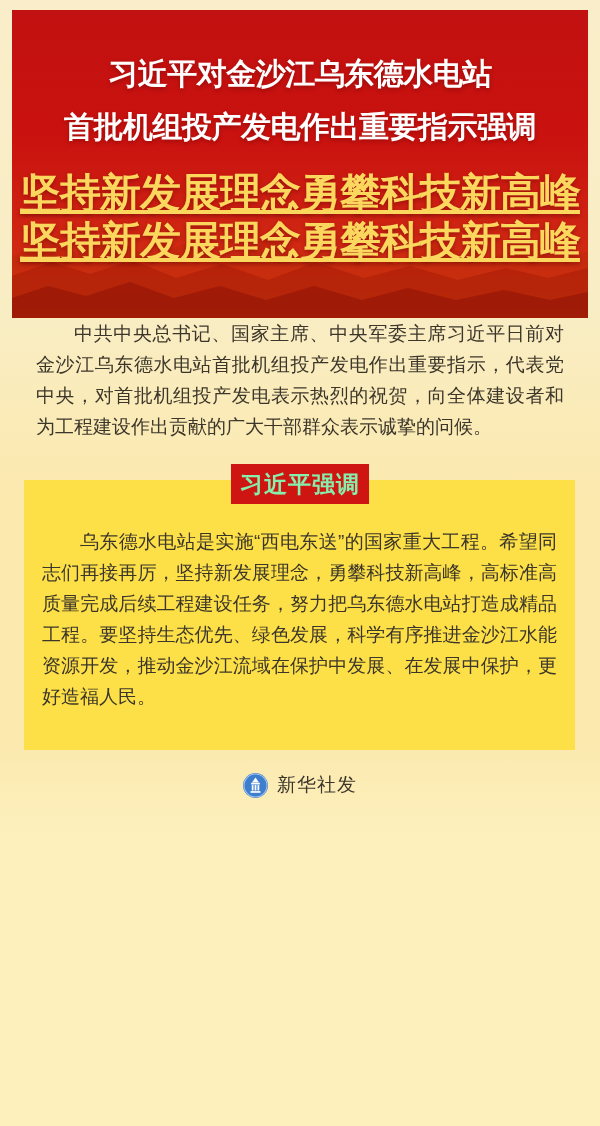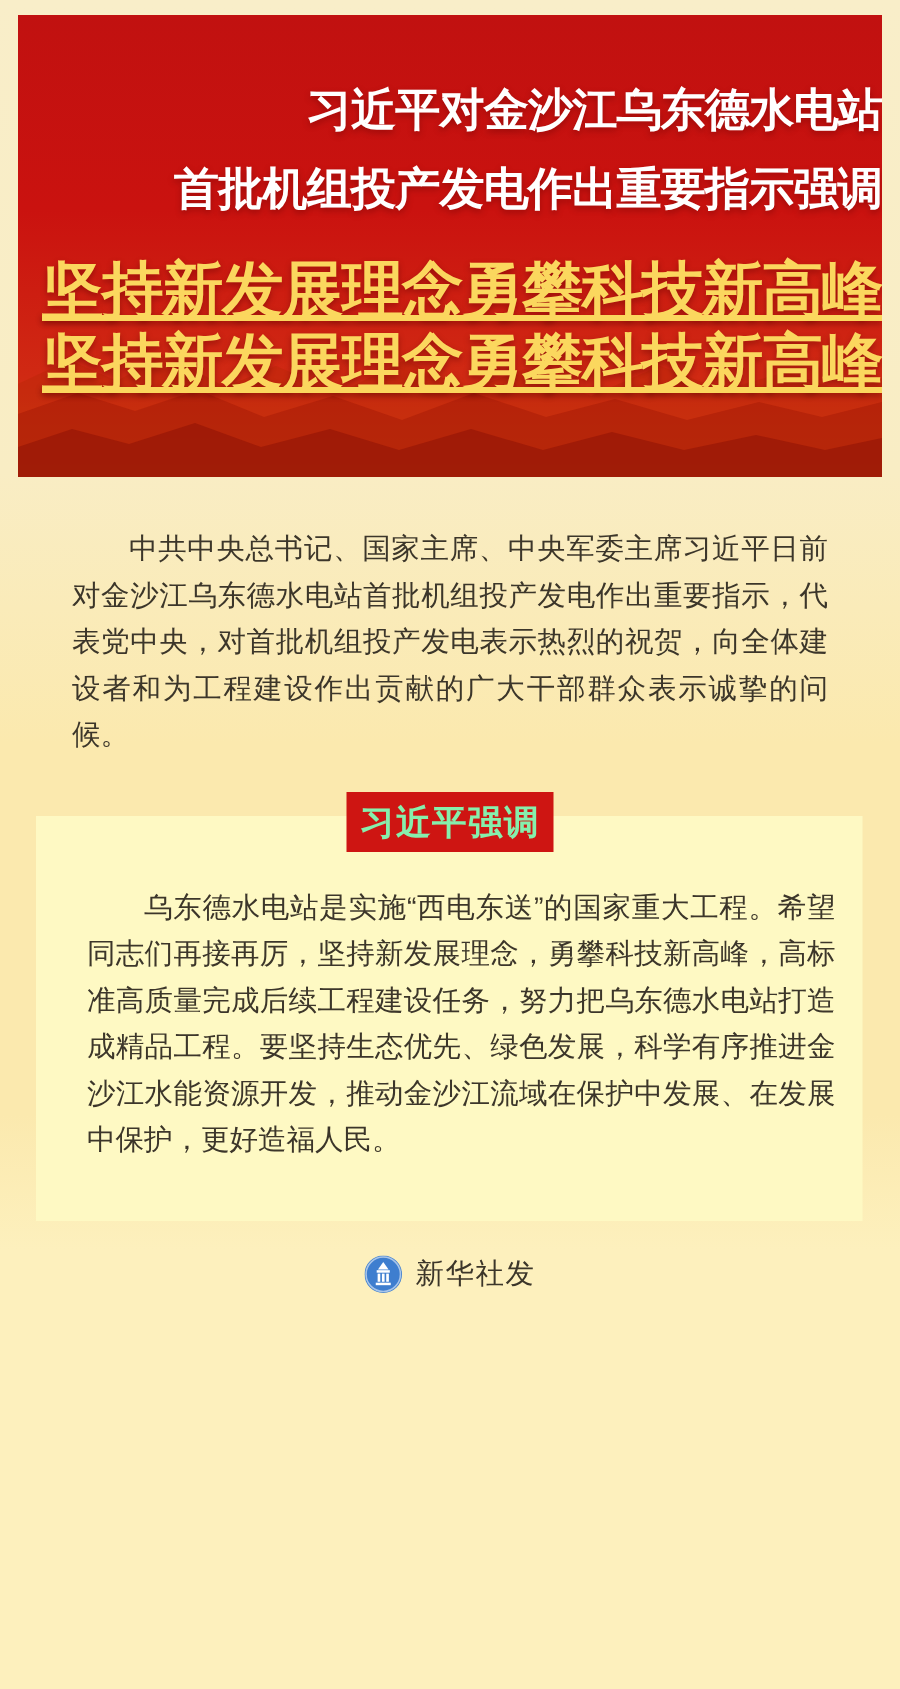--- a/index.html
+++ b/index.html
@@ -17,21 +17,21 @@
   
   .header {
     position: relative;
     margin: 10px 12px 0 12px;
     height: 308px;
     background: linear-gradient(180deg, #c11110 0%, #ca120f 42%, #d02913 78%, #d64512 100%);
     overflow: hidden;
     text-align: center;
   }
   .mountains { position: absolute; bottom: 0; left: 0; width: 100%; height: 108px; display: block; }
-  .header-titles { position: relative; z-index: 2; padding-top: 37px; text-align: right; }
+  .header-titles { position: relative; z-index: 2; padding-top: 37px; }
   .t-white {
     color: #ffffff; font-size: 30px; font-weight: bold;
     line-height: 53px; letter-spacing: -0.5px;
     text-shadow: 0 2px 4px rgba(90,0,0,0.40);
     white-space: nowrap;
   }
   .t-gold {
     color: #fbd75e; font-size: 41px; font-weight: bold;
     line-height: 48px; letter-spacing: -1px;
     text-shadow: 0 2px 4px rgba(90,0,0,0.45);
@@ -41,38 +41,38 @@
   .gold-group { margin-top: 16px; }
 
   
   .body-text {
     margin: 0;
     font-size: 19px; line-height: 31px;
     color: #3c362a;
     text-align: justify;
     text-indent: 2em;
   }
-  .p1-wrap { padding: 0 48px; margin-top: 33px; }
+  .p1-wrap { padding: 0 36px; }
   .p34-wrap { padding: 0 40px; }
   .p3 { margin-top: 31px; }
   .p4 { margin-top: 29px; }
 
   
   .quote-wrap { position: relative; margin-top: 22px; }
   .badge {
     position: relative; z-index: 2;
     width: max-content; margin: 0 auto;
     background: #ce1512; color: #86efac;
     font-size: 23px; font-weight: bold; letter-spacing: 1px;
     line-height: 30px; padding: 5px 9px;
   }
   .quote-box {
     margin: -24px 25px 0 24px;
-    background: #fef9c3;
-    padding: 46px 18px 38px 34px;
+    background: #fde047;
+    padding: 46px 18px 38px 18px;
   }
 
   
   .footer {
     margin-top: 22px;
     display: flex; align-items: flex-end; justify-content: center;
     gap: 9px;
   }
   .logo { width: 25px; height: 25px; display: block; }
   .credit { font-size: 19px; color: #3c362a; letter-spacing: 1px; }

